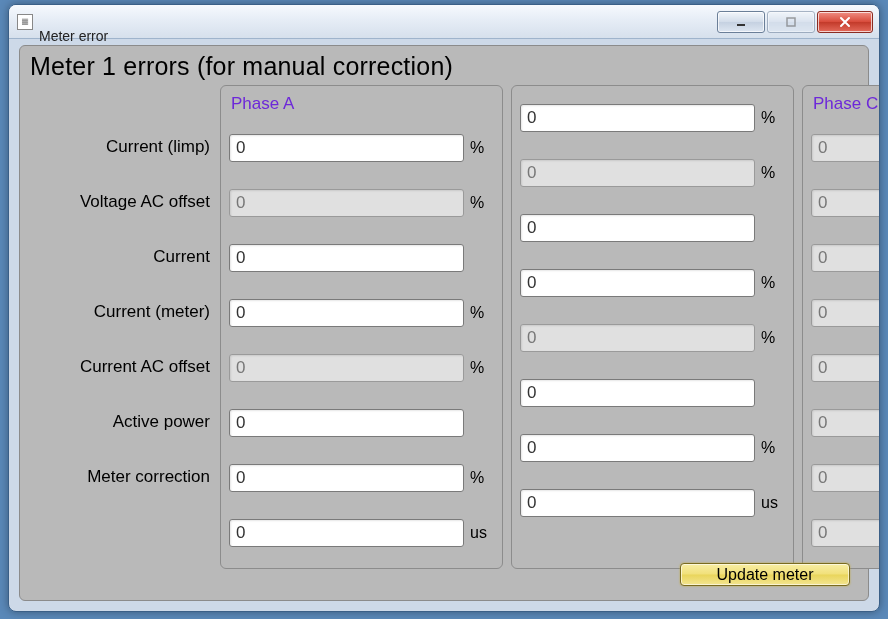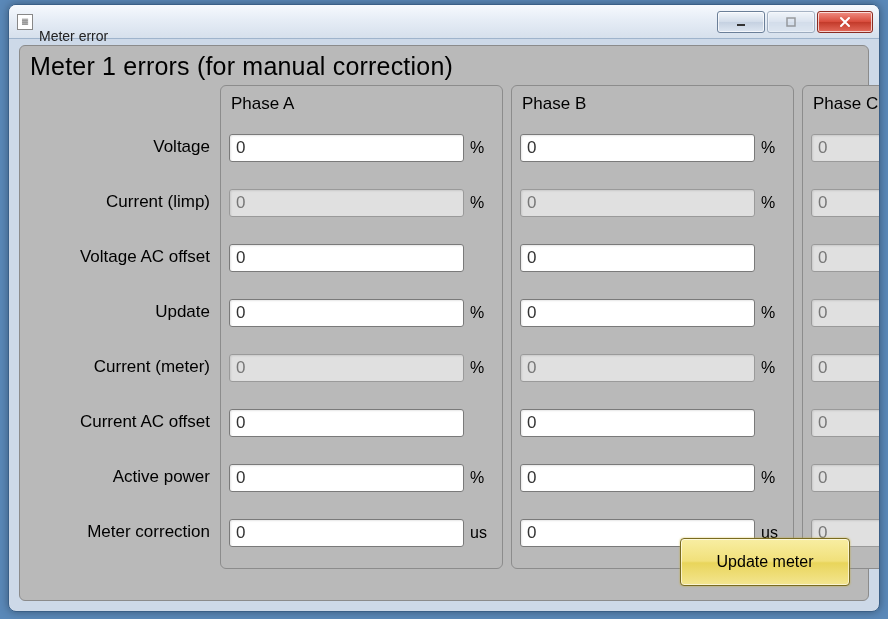--- a/index.html
+++ b/index.html
@@ -100,21 +100,21 @@
   .group {
     flex:1;
     border:1px solid #8c8c8c;
     border-radius:6px;
     background:#b9b9b9;
     padding:4px 8px 8px 8px;
     position:relative;
   }
   .group-title {
     font-size:17px;
-    color:#000000;
+    color:#6d28d9;
     margin:0 0 2px 2px;
     height:28px;
     display:flex; align-items:center;
   }
   .cell {
     height:55px;
     display:flex;
     align-items:center;
     gap:6px;
   }
@@ -141,21 +141,21 @@
     color:#000;
     flex:0 0 24px;
   }
   .footer {
     position:absolute;
     right:18px;
     bottom:14px;
   }
   .update-btn {
     width:170px;
-    height:48px;
+    height:23px;
     border:1px solid #7a6b1f;
     border-radius:4px;
     background:linear-gradient(to bottom,#f8eea3 0%,#f1e07a 48%,#e9d55b 52%,#f3e590 100%);
     font-size:16px;
     color:#000;
     box-shadow: inset 0 0 0 1px rgba(255,255,255,0.6), 0 0 2px rgba(200,170,30,0.8);
     cursor:pointer;
   }
 </style>
 </head>
@@ -184,24 +184,23 @@
       </div>
     </div>
   </div>
 
   <div class="client">
     <div class="heading">Meter 1 errors (for manual correction)</div>
 
     <div class="grid">
 
       <div class="labels-col">
-        <div class="row-label">Voltage</div>
         <div class="row-label">Current (limp)</div>
         <div class="row-label">Voltage AC offset</div>
-        <div class="row-label">Update</div>
+        <div class="row-label">Current</div>
         <div class="row-label">Current (meter)</div>
         <div class="row-label">Current AC offset</div>
         <div class="row-label">Active power</div>
         <div class="row-label">Meter correction</div>
       </div>
 
       <div class="group">
         <div class="group-title">Phase A</div>
         <div class="cell">
             <input value="0" style="">
@@ -231,21 +230,20 @@
             <input value="0" style="">
             <span class="unit">%</span>
           </div>
         <div class="cell">
             <input value="0" style="">
             <span class="unit">us</span>
           </div>
       </div>
 
       <div class="group">
-        <div class="group-title">Phase B</div>
         <div class="cell">
             <input value="0" style="">
             <span class="unit">%</span>
           </div>
         <div class="cell">
             <input disabled="" value="0" style="">
             <span class="unit">%</span>
           </div>
         <div class="cell">
             <input value="0" style="">

